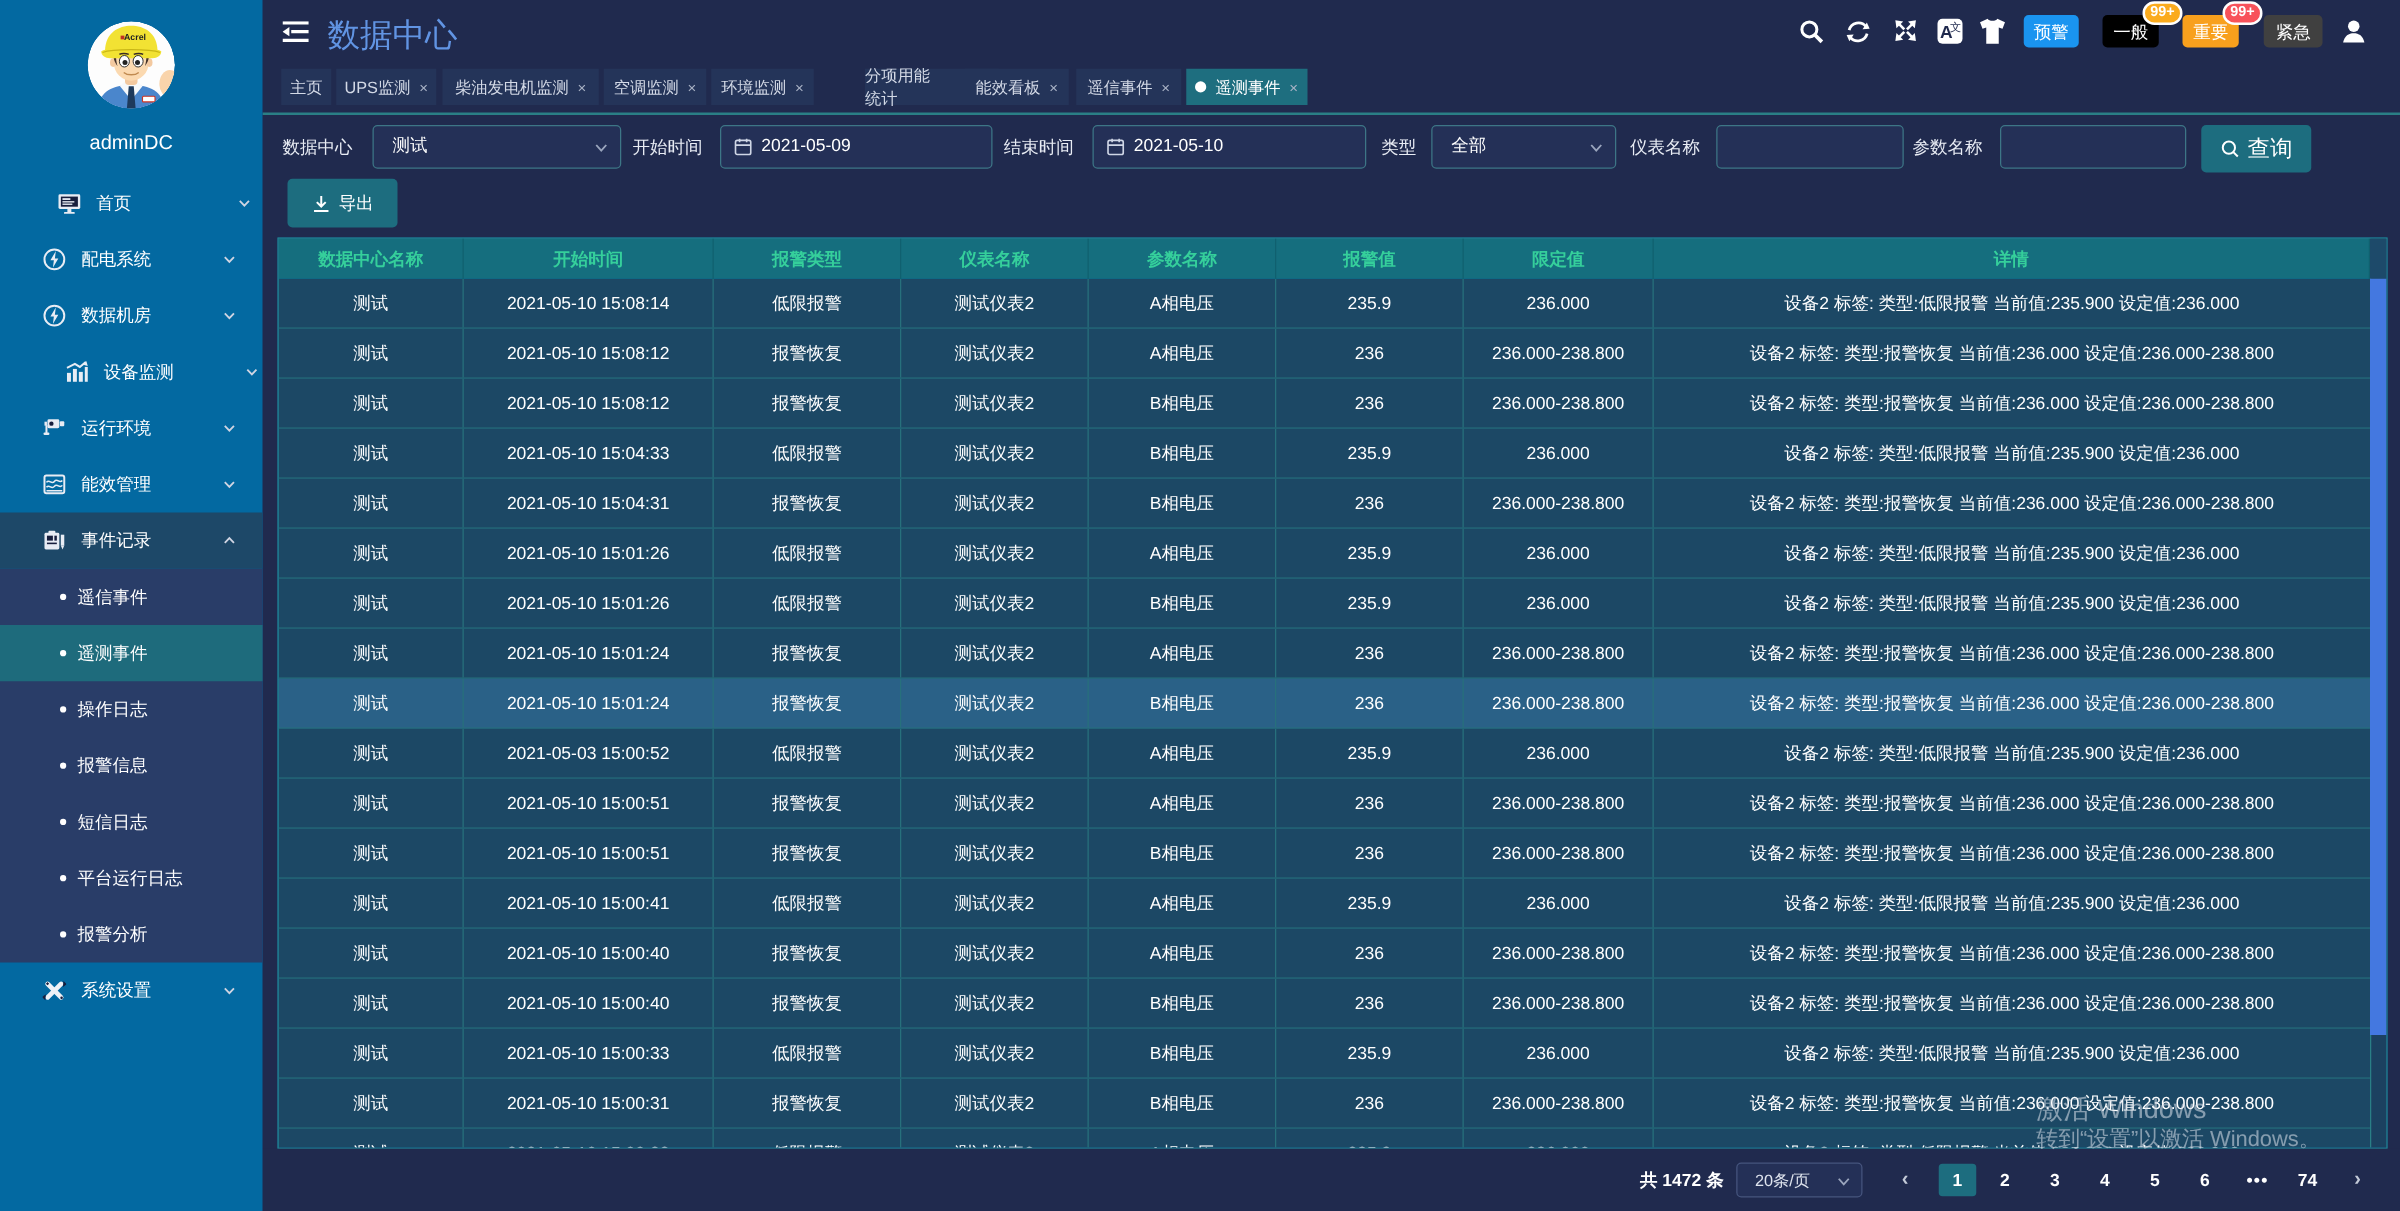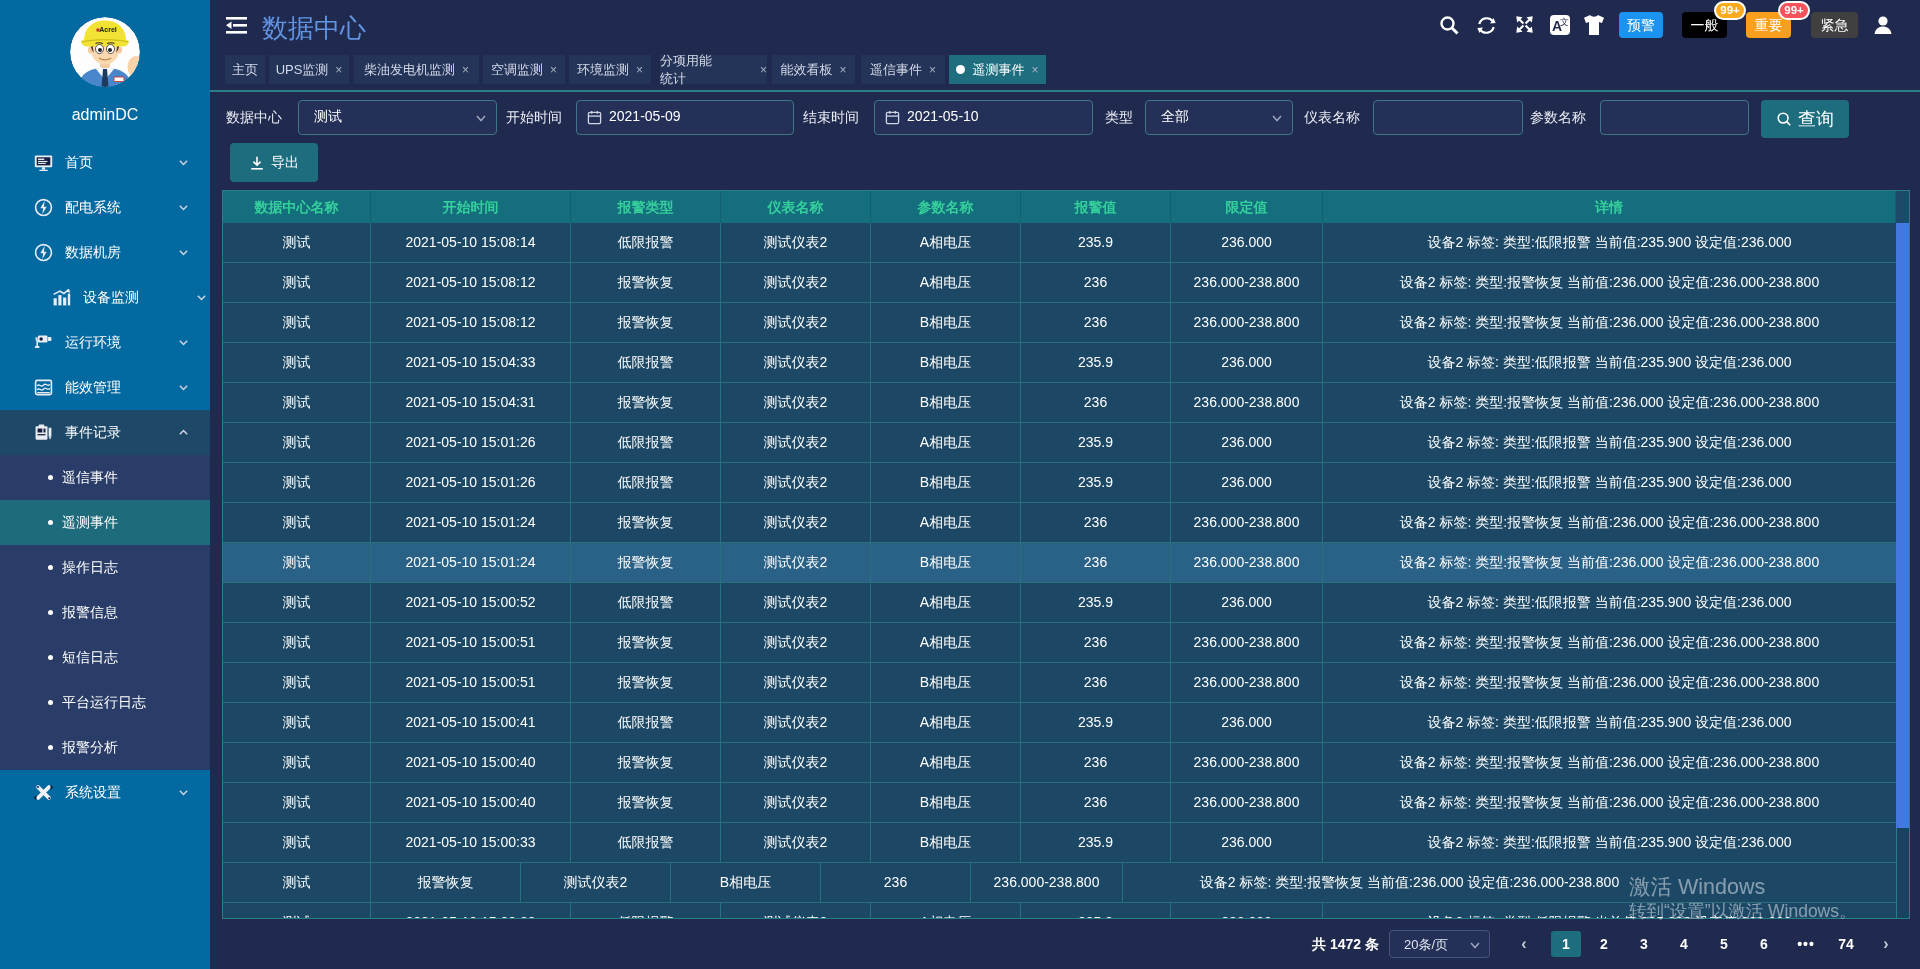--- a/index.html
+++ b/index.html
@@ -105,21 +105,21 @@
 <ellipse cx="29.5" cy="32" rx="4" ry="4.6" fill="#fff" stroke="#333" stroke-width="0.8"></ellipse>
 <ellipse cx="40.5" cy="32" rx="4" ry="4.6" fill="#fff" stroke="#333" stroke-width="0.8"></ellipse>
 <circle cx="30" cy="33" r="2" fill="#222"></circle>
 <circle cx="40" cy="33" r="2" fill="#222"></circle>
 <path d="M25.5 26.5 C27 25.5 31 25.5 33 26.5" stroke="#3a2d26" stroke-width="1.2" fill="none"></path>
 <path d="M37 26.5 C39 25.5 43 25.5 44.5 26.5" stroke="#3a2d26" stroke-width="1.2" fill="none"></path>
 <path d="M29 41 C32 43.5 38 43.5 41 41" stroke="#c08a50" stroke-width="1.2" fill="none"></path>
 </g>
 </svg></div>
   <div id="uname">adminDC</div>
-  <div class="mi" style="top:140px;">
+  <div class="mi" style="top:140px;margin-left:12px;">
       <span class="ic">
         <svg viewBox="0 0 24 24" fill="#e8ecf4">
           <rect x="1" y="3" width="22" height="15" rx="1.5"></rect>
           <rect x="3.4" y="5.4" width="17.2" height="10.2" fill="#171e3d"></rect>
           <rect x="5" y="7" width="8" height="1.8" fill="#e8ecf4"></rect>
           <rect x="5" y="10" width="12" height="1.4" fill="#e8ecf4"></rect>
           <rect x="5" y="12.4" width="10" height="1.4" fill="#e8ecf4"></rect>
           <rect x="10" y="18" width="4" height="3"></rect>
           <rect x="6.5" y="21" width="11" height="1.8" rx="0.9"></rect>
         </svg>
@@ -342,21 +342,21 @@
     <span class="tx-x">×</span>
   </div>
 <div class="tab" style="left:483px;width:82px;">
     <span>空调监测</span>
     <span class="tx-x">×</span>
   </div>
 <div class="tab" style="left:569px;width:82px;">
     <span>环境监测</span>
     <span class="tx-x">×</span>
   </div>
-<div class="tab" style="left:660px;width:107px;gap:46px;">
+<div class="tab" style="left:692px;width:107px;gap:46px;">
     <span>分项用能统计</span>
     <span class="tx-x">×</span>
   </div>
 <div class="tab" style="left:772px;width:83px;">
     <span>能效看板</span>
     <span class="tx-x">×</span>
   </div>
 <div class="tab" style="left:861px;width:84px;">
     <span>遥信事件</span>
     <span class="tx-x">×</span>
@@ -516,21 +516,21 @@
         <div class="c c2">2021-05-10 15:01:24</div>
         <div class="c c3">报警恢复</div>
         <div class="c c4">测试仪表2</div>
         <div class="c c5">B相电压</div>
         <div class="c c6">236</div>
         <div class="c c7">236.000-238.800</div>
         <div class="c c8">设备2 标签: 类型:报警恢复 当前值:236.000 设定值:236.000-238.800</div>
       </div>
 <div class="tr">
         <div class="c c1">测试</div>
-        <div class="c c2">2021-05-10 15:00:52</div>
+        <div class="c c2">2021-05-03 15:00:52</div>
         <div class="c c3">低限报警</div>
         <div class="c c4">测试仪表2</div>
         <div class="c c5">A相电压</div>
         <div class="c c6">235.9</div>
         <div class="c c7">236.000</div>
         <div class="c c8">设备2 标签: 类型:低限报警 当前值:235.900 设定值:236.000</div>
       </div>
 <div class="tr">
         <div class="c c1">测试</div>
         <div class="c c2">2021-05-10 15:00:51</div>
@@ -586,20 +586,21 @@
         <div class="c c2">2021-05-10 15:00:33</div>
         <div class="c c3">低限报警</div>
         <div class="c c4">测试仪表2</div>
         <div class="c c5">B相电压</div>
         <div class="c c6">235.9</div>
         <div class="c c7">236.000</div>
         <div class="c c8">设备2 标签: 类型:低限报警 当前值:235.900 设定值:236.000</div>
       </div>
 <div class="tr">
         <div class="c c1">测试</div>
+        <div class="c c2">2021-05-10 15:00:31</div>
         <div class="c c3">报警恢复</div>
         <div class="c c4">测试仪表2</div>
         <div class="c c5">B相电压</div>
         <div class="c c6">236</div>
         <div class="c c7">236.000-238.800</div>
         <div class="c c8">设备2 标签: 类型:报警恢复 当前值:236.000 设定值:236.000-238.800</div>
       </div>
 <div class="tr">
         <div class="c c1">测试</div>
         <div class="c c2">2021-05-10 15:00:28</div>

